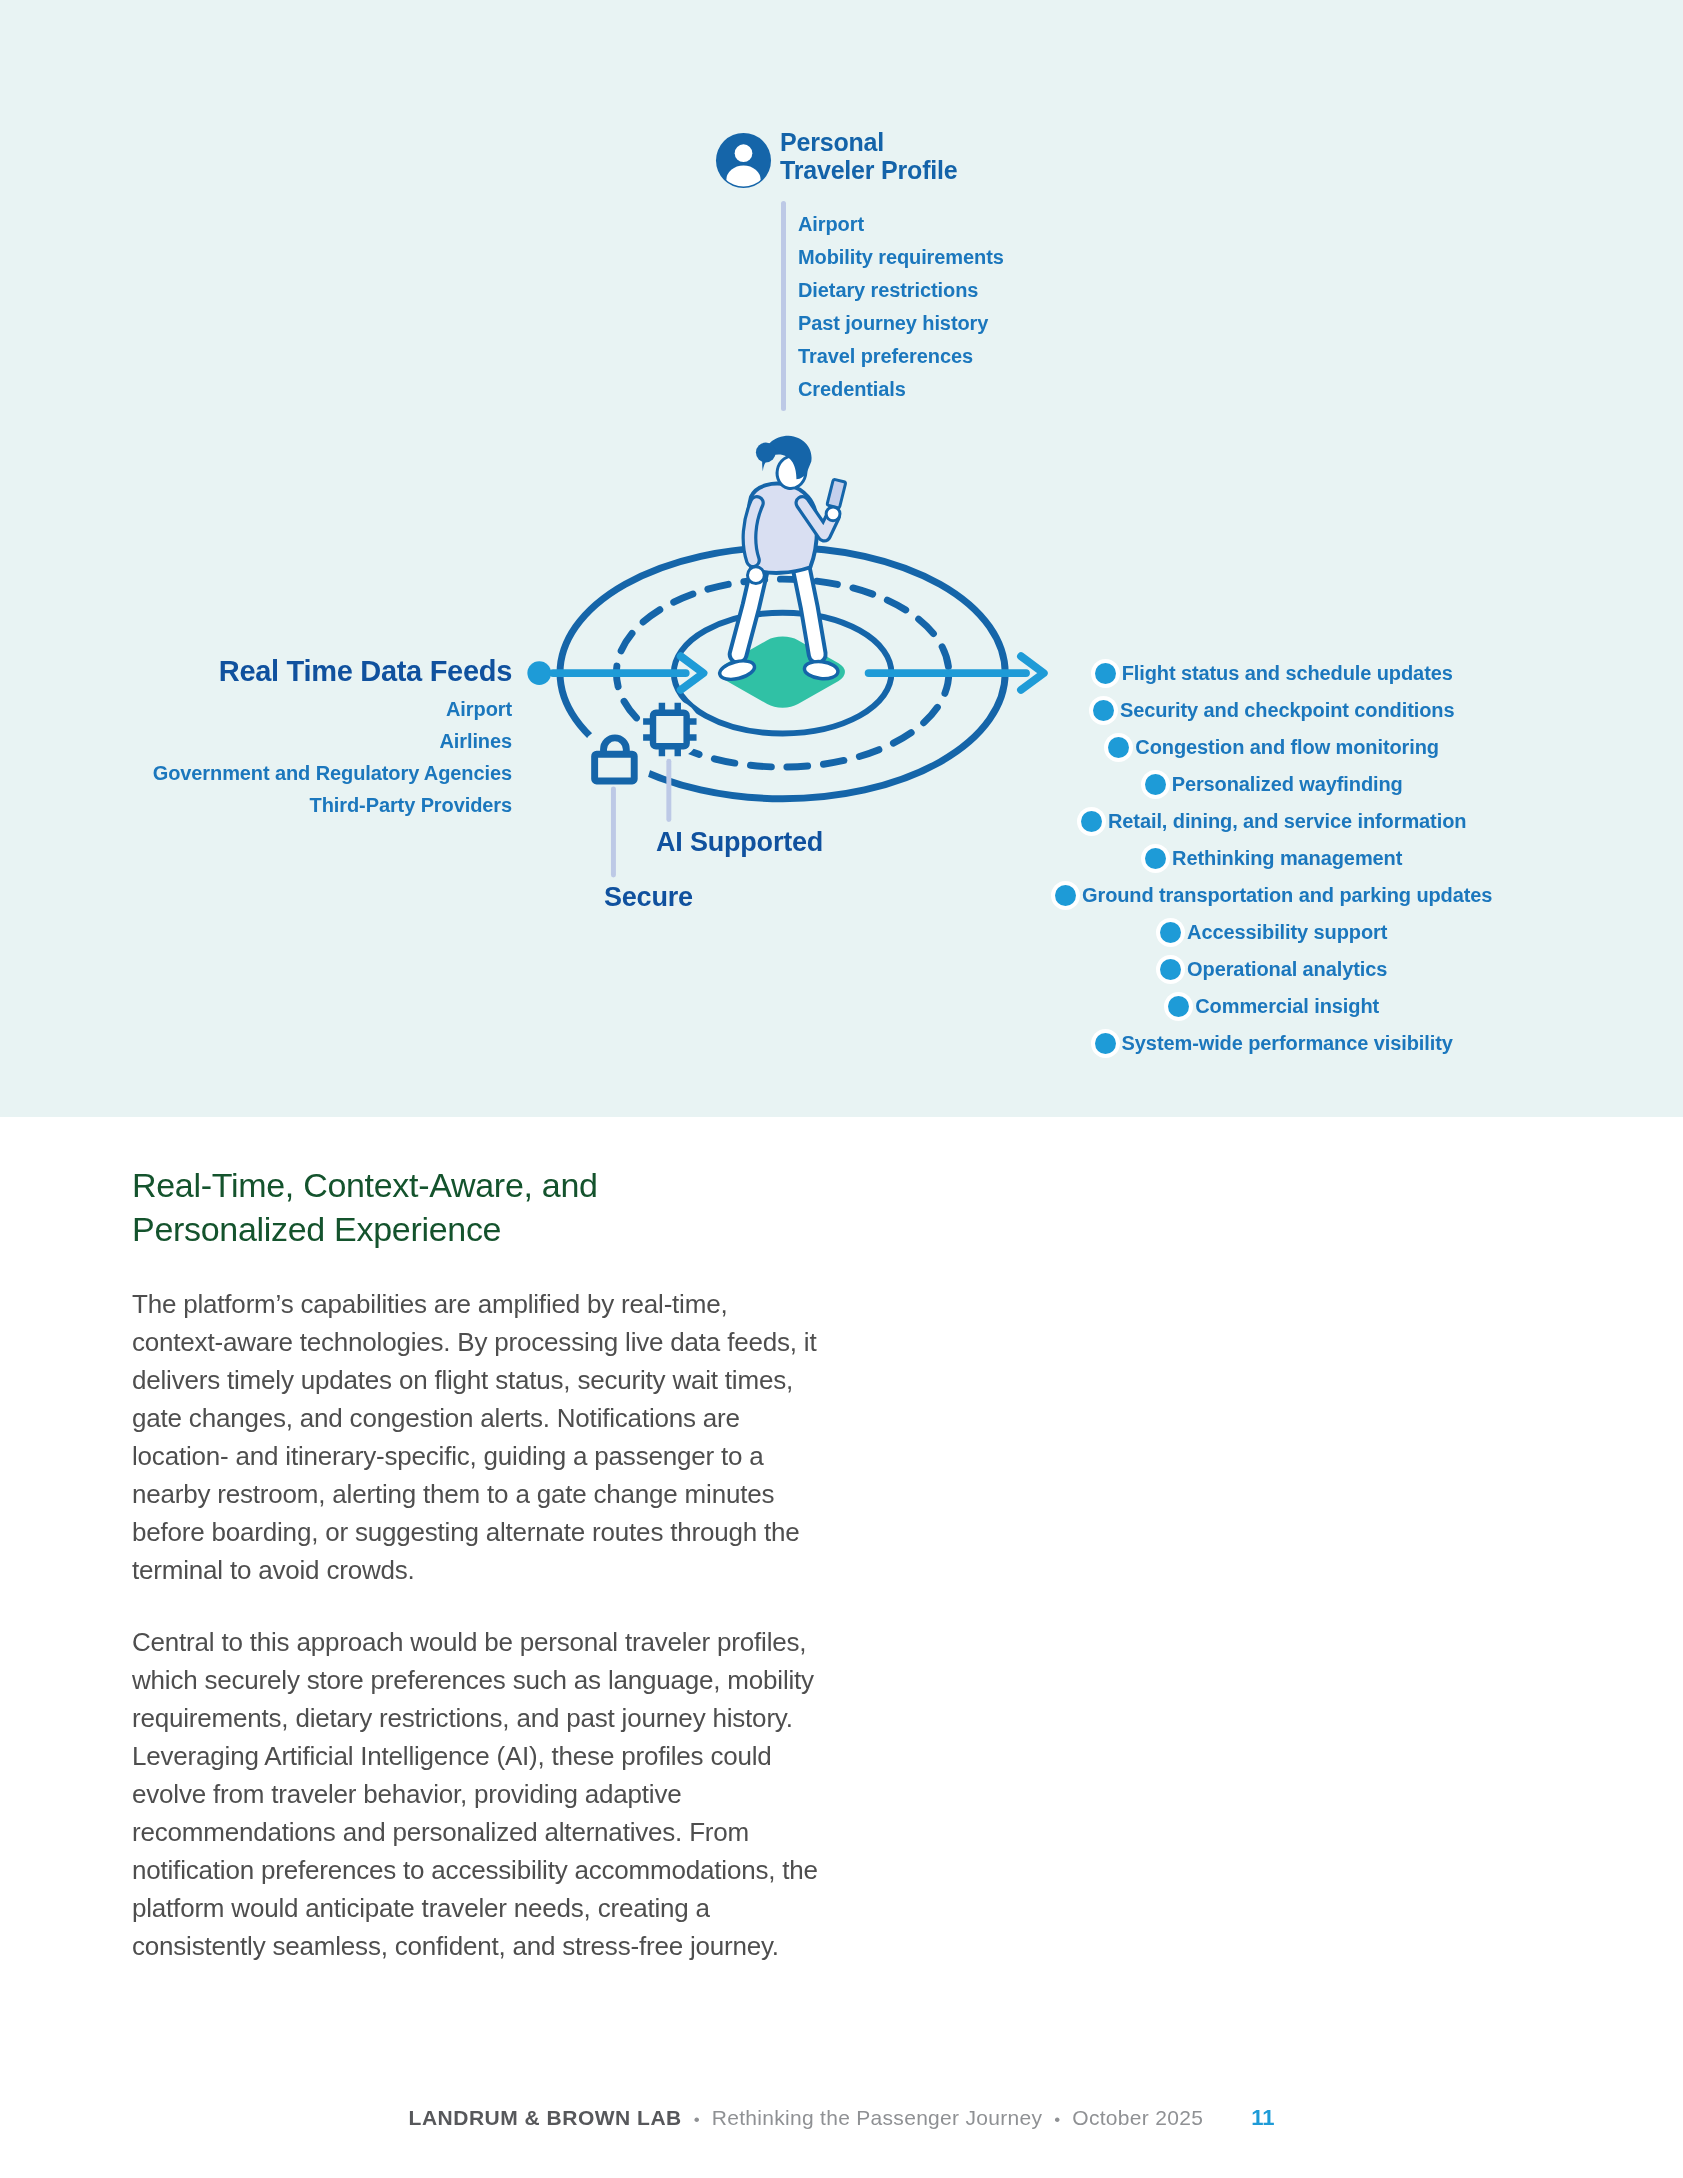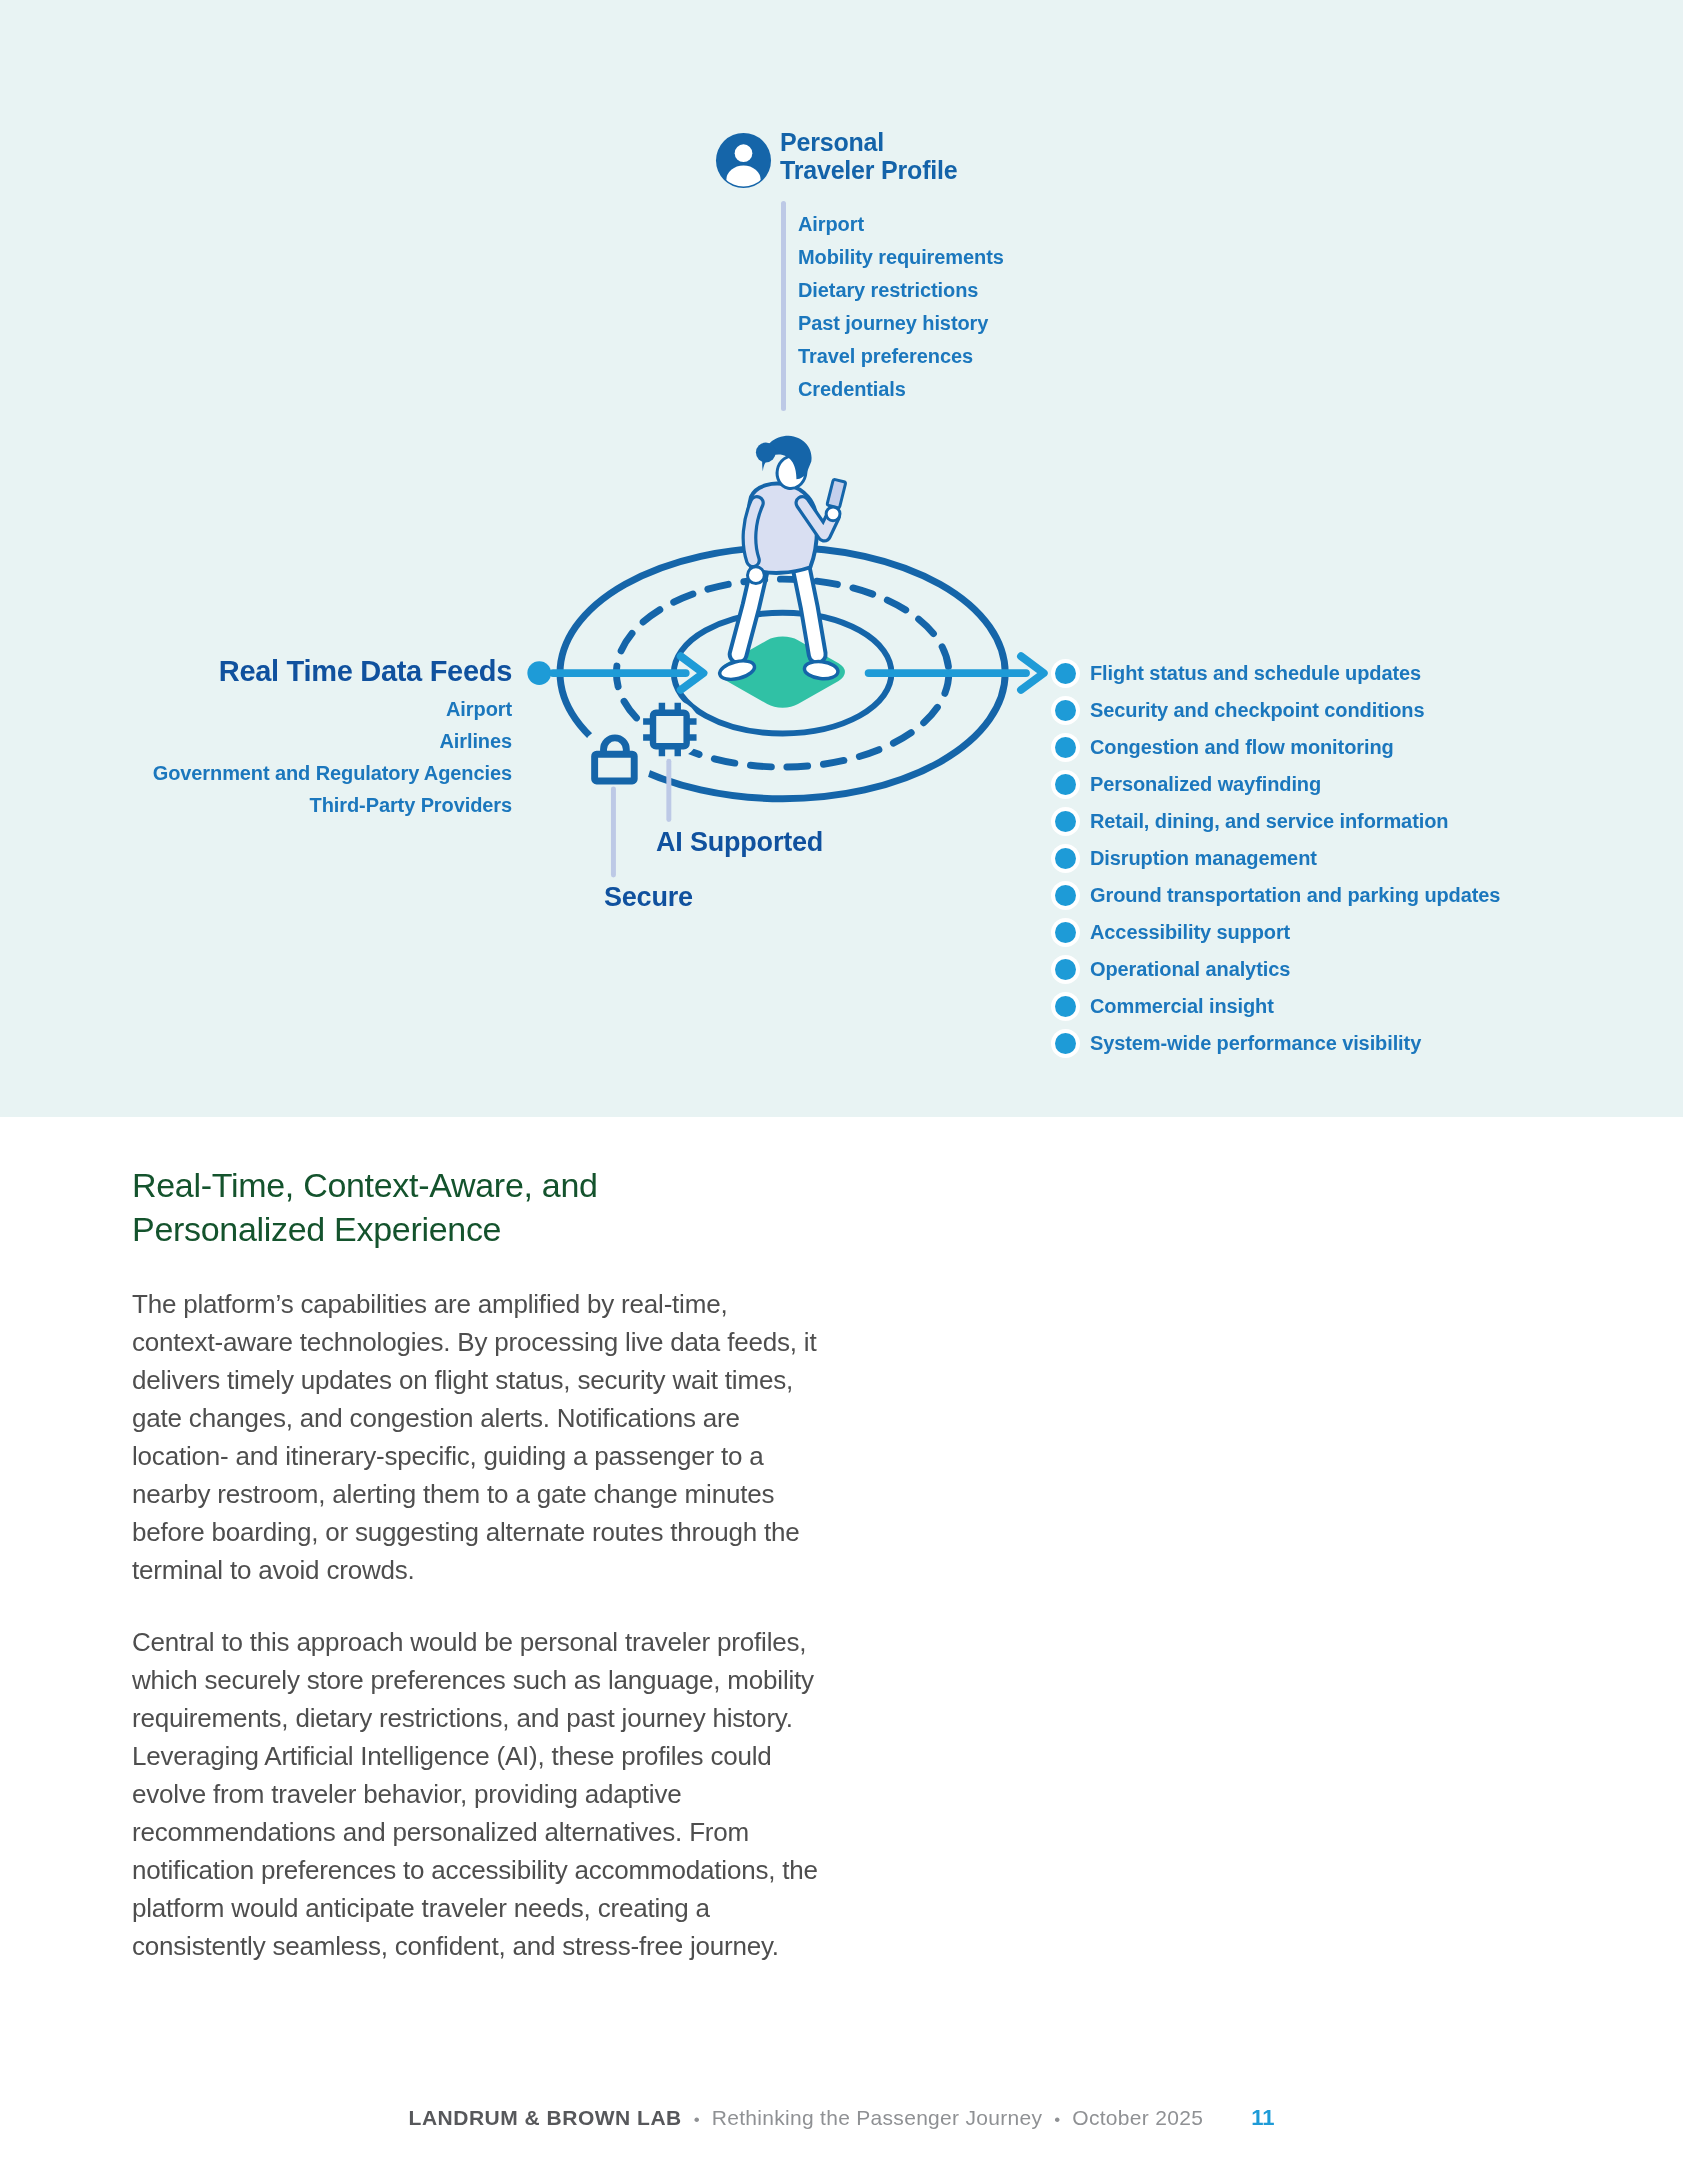--- a/index.html
+++ b/index.html
@@ -22,21 +22,21 @@
 
   
   .left-col { left: 99px; top: 655px; width: 413px; text-align: right; }
   .navy-label { color: #10519e; font-weight: bold; }
   .left-title { font-size: 29px; line-height: 33px; letter-spacing: -0.3px; }
   .left-list { margin-top: 5px; }
   .left-list .row { height: 32px; display: flex; align-items: center; justify-content: flex-end; }
 
   
   .right-list { left: 1055px; top: 655px; }
-  .right-list .row { height: 37px; display: flex; align-items: center; gap: 14px; }
+  .right-list .row { height: 37px; display: flex; align-items: center; gap: 6px; justify-content: center; }
   .dot { width: 21px; height: 21px; border-radius: 50%; background: #1e9bd7;
     box-shadow: 0 0 0 4px #ffffff; flex: none; }
 
   
   .badge-label { font-size: 27px; letter-spacing: -0.2px; }
   .ai-label { left: 656px; top: 827px; }
   .secure-label { left: 604px; top: 882px; }
 
   
   .article { left: 132px; top: 1163px; width: 693px; }
@@ -211,21 +211,21 @@
         <span class="blue-item">Personalized wayfinding</span>
       </div>
 
       <div class="row">
         <span class="dot"></span>
         <span class="blue-item">Retail, dining, and service information</span>
       </div>
 
       <div class="row">
         <span class="dot"></span>
-        <span class="blue-item">Disruption management</span>
+        <span class="blue-item">Rethinking management</span>
       </div>
 
       <div class="row">
         <span class="dot"></span>
         <span class="blue-item">Ground transportation and parking updates</span>
       </div>
 
       <div class="row">
         <span class="dot"></span>
         <span class="blue-item">Accessibility support</span>

